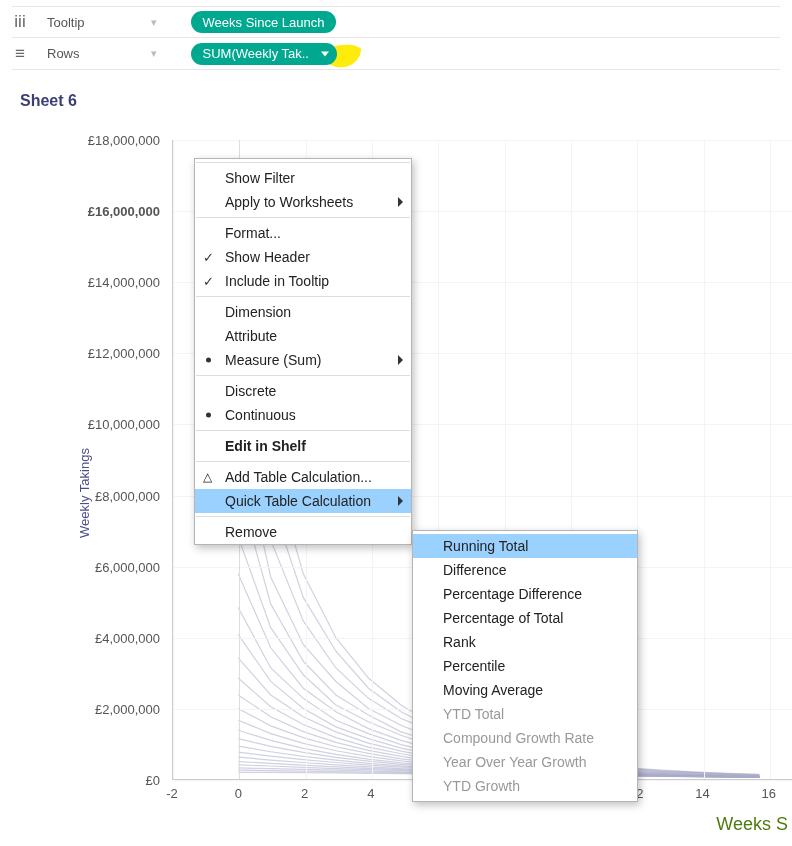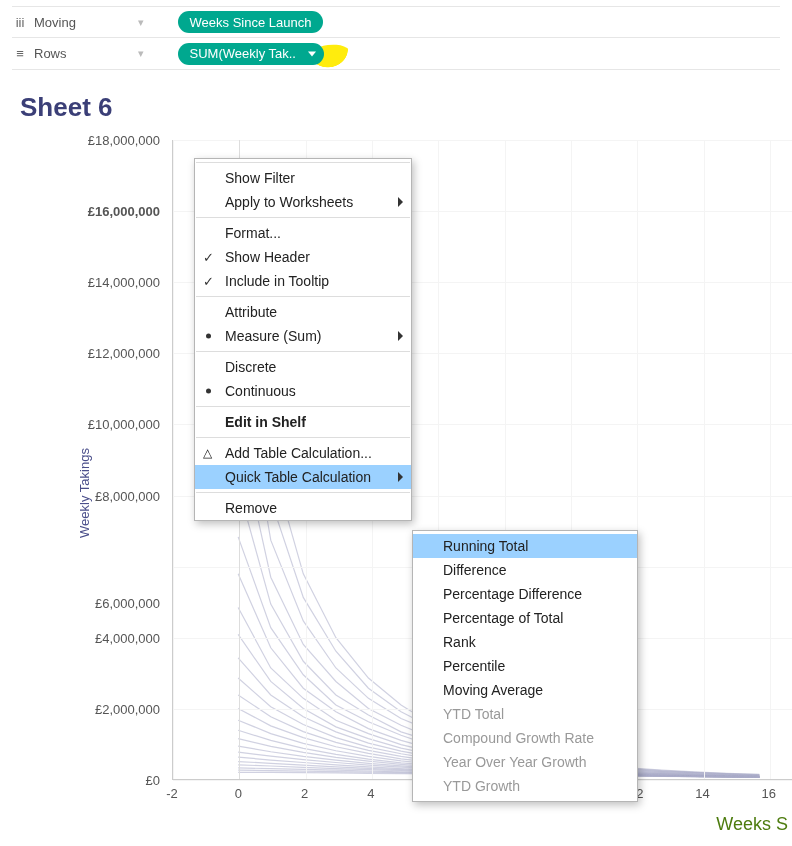--- a/index.html
+++ b/index.html
@@ -2,32 +2,32 @@
 <html><head>
 <meta charset="utf-8">
 <style>
   * { box-sizing: border-box; margin: 0; padding: 0; font-family: -apple-system, BlinkMacSystemFont, "Segoe UI", Arial, sans-serif; }
   body { background: #fff; width: 792px; height: 846px; overflow: hidden; position: relative; }
 
   
   .shelves { padding: 6px 12px 0 12px; }
   .shelf-row { display: flex; align-items: center; height: 32px; border-bottom: 1px solid #e6e6e6; }
   .shelf-row:first-child { border-top: 1px solid #e6e6e6; border-bottom: 1px solid #e6e6e6; }
-  .shelf-icon { width: 16px; text-align: center; color: #666; font-size: 13px; margin-right: 6px; }
+  .shelf-icon { width: 16px; text-align: center; color: #666; font-size: 17px; margin-right: 19px; }
   .shelf-label { width: 100px; color: #555; font-size: 13px; }
   .shelf-drop { color: #bbb; font-size: 11px; margin: 0 4px; }
   .pill { display: inline-flex; align-items: center; height: 22px; padding: 0 12px; border-radius: 11px; color: #fff; font-size: 13px; margin-left: 30px; position: relative; }
   .pill-green { background: #00a88f; border-radius: 11px; }
   .pill-dd { position: relative; padding-right: 28px; }
   .pill-caret { position: absolute; right: 8px; top: 50%; transform: translateY(-50%); width:0; height:0; border-left:4px solid transparent; border-right:4px solid transparent; border-top:5px solid #fff; }
   .highlight-swoosh { position:absolute; right:-28px; top:2px; width:45px; height:25px; background: radial-gradient(ellipse at 50% 20%, rgba(255,235,0,0.95) 0 60%, transparent 62%); border-radius:50%; transform: rotate(-8deg); z-index:-1; }
 
   
   .chart-area { position: absolute; left: 12px; top: 80px; right: 0; bottom: 0; }
-  .sheet-title { color: #3b3f77; font-size: 26px; font-weight: 700; padding: 12px 8px 4px 8px; }
+  .sheet-title { color: #3b3f77; font-size: 16px; font-weight: 700; padding: 12px 8px 4px 8px; }
 
   .plot-wrap { position: absolute; left: 0; top: 60px; right: 0; bottom: 0; }
   .y-axis-title { position: absolute; left: 28px; top: 50%; transform: translateY(-50%) rotate(-90deg); transform-origin: center; color: #4a4e8a; font-size: 13px; white-space: nowrap; }
   .y-ticks { position: absolute; left: 44px; top: 0; width: 110px; height: 640px; }
   .y-tick { position: absolute; right: 6px; font-size: 13px; color: #555; transform: translateY(-50%); text-align: right; width: 100%; }
 
   .plot { position: absolute; left: 160px; top: 0; right: 0; height: 640px; border-left: 1px solid #ccc; border-bottom: 1px solid #ccc; }
   .gridline-h { position:absolute; left:0; right:0; border-top:1px solid #f4f4f4; }
   .gridline-v { position:absolute; top:0; bottom:0; border-left:1px solid #f4f4f4; }
   .zero-line { position:absolute; top:0; bottom:0; border-left:1px solid #ddd; }
@@ -53,21 +53,21 @@
 
   .menu-main { left: 194px; top: 158px; width: 218px; }
   .menu-sub  { left: 412px; top: 530px; width: 226px; padding: 3px 0; }
 </style>
 </head>
 <body>
 
 <div class="shelves">
   <div class="shelf-row">
     <span class="shelf-icon">iii</span>
-    <span class="shelf-label">Moving</span>
+    <span class="shelf-label">Tooltip</span>
     <span class="shelf-drop">▾</span>
     <span class="pill pill-green">
       <span>Weeks Since Launch</span>
     </span>
   </div>
   <div class="shelf-row">
     <span class="shelf-icon">≡</span>
     <span class="shelf-label">Rows</span>
     <span class="shelf-drop">▾</span>
     <span class="pill pill-green pill-dd">
@@ -80,21 +80,21 @@
 
 <div class="chart-area">
   <div class="sheet-title">Sheet 6</div>
 
   <div class="plot-wrap">
     <div class="y-axis-title">Weekly Takings</div>
     <div class="y-ticks" id="y-ticks">
         <div class="y-tick" style="top: 640px;">£0</div>
         <div class="y-tick" style="top: 568.889px;">£2,000,000</div>
         <div class="y-tick" style="top: 497.778px;">£4,000,000</div>
-        <div class="y-tick" style="top: 426.667px; margin-top: 36px;">£6,000,000</div>
+        <div class="y-tick" style="top: 426.667px;">£6,000,000</div>
         <div class="y-tick" style="top: 355.556px;">£8,000,000</div>
         <div class="y-tick" style="top: 284.444px;">£10,000,000</div>
         <div class="y-tick" style="top: 213.333px;">£12,000,000</div>
         <div class="y-tick" style="top: 142.222px;">£14,000,000</div>
         <div class="y-tick" style="top: 71.1111px; font-weight: bold;">£16,000,000</div>
         <div class="y-tick" style="top: 0px;">£18,000,000</div>
       </div>
 
     <div class="plot" id="plot">
       <svg class="lines" id="lines-svg" viewBox="0 0 630 640" preserveAspectRatio="none">
@@ -178,20 +178,23 @@
     <div class="cm-item">
       <span class="cm-check">✓</span>
       <span>Show Header</span>
     </div>
     <div class="cm-item">
       <span class="cm-check">✓</span>
       <span>Include in Tooltip</span>
     </div>
     <div class="cm-sep"></div>
     <div class="cm-item">
+      <span>Dimension</span>
+    </div>
+    <div class="cm-item">
       <span>Attribute</span>
     </div>
     <div class="cm-item">
       <span class="cm-bullet"></span>
       <span>Measure (Sum)</span>
       <span class="cm-sub"></span>
     </div>
     <div class="cm-sep"></div>
     <div class="cm-item">
       <span>Discrete</span>

